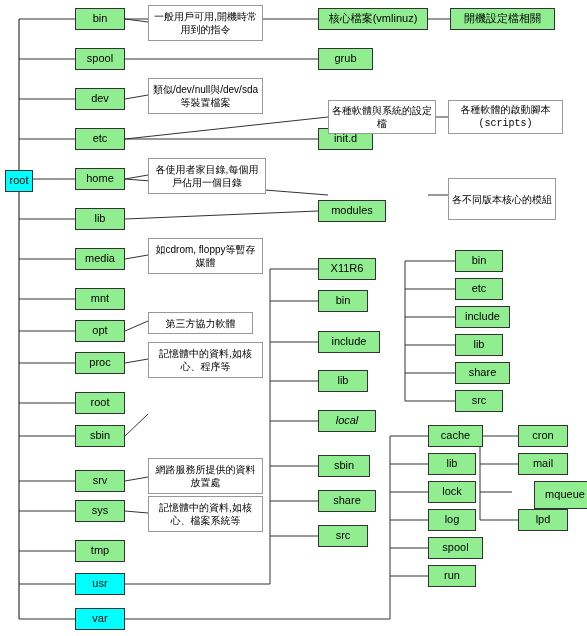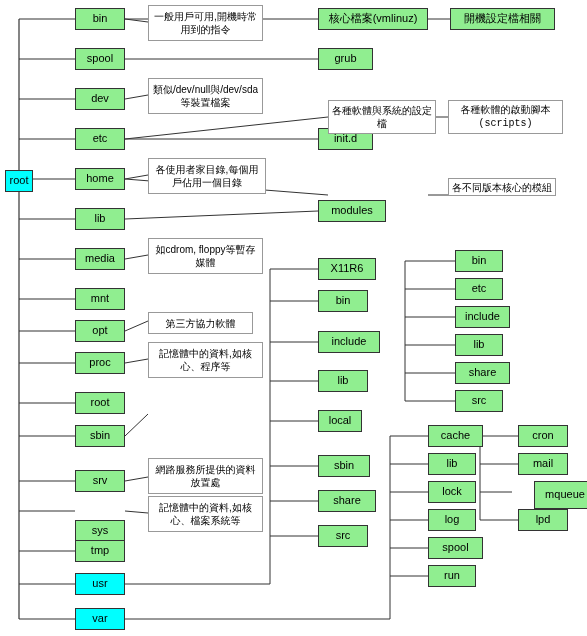--- a/index.html
+++ b/index.html
@@ -188,21 +188,21 @@
     </div>
   <div class="node" style="left:75px;top:392px;width:50px;height:22px;">
       <span>root</span>
     </div>
   <div class="node" style="left:75px;top:425px;width:50px;height:22px;">
       <span>sbin</span>
     </div>
   <div class="node" style="left:75px;top:470px;width:50px;height:22px;">
       <span>srv</span>
     </div>
-  <div class="node" style="left:75px;top:500px;width:50px;height:22px;margin-top:20px;">
+  <div class="node" style="left:75px;top:500px;width:50px;height:22px;">
       <span>sys</span>
     </div>
   <div class="node" style="left:75px;top:540px;width:50px;height:22px;">
       <span>tmp</span>
     </div>
   <div class="node cyan" style="left:75px;top:573px;width:50px;height:22px;">
       <span>usr</span>
     </div>
   <div class="node cyan" style="left:75px;top:608px;width:50px;height:22px;">
       <span>var</span>
@@ -229,35 +229,35 @@
 
   <div class="node" style="left:318px;top:128px;width:55px;height:22px;">
       <span>init.d</span>
     </div>
   <div class="label-box" style="left:328px;top:100px;width:108px;height:34px;font-size:10px;">各種軟體與系統的設定檔</div>
   <div class="label-box" style="left:448px;top:100px;width:115px;height:34px;font-size:10px;font-family:Liberation Mono, monospace;">各種軟體的啟動腳本(scripts)</div>
 
   <div class="node" style="left:318px;top:200px;width:68px;height:22px;">
       <span>modules</span>
     </div>
-  <div class="label-box" style="left:448px;top:178px;width:108px;height:18px;font-size:10px;">各不同版本核心的模組</div>
+  <div class="label-box" style="left:448px;top:178px;width:108px;height:42px;font-size:10px;">各不同版本核心的模組</div>
 
   <div class="node" style="left:318px;top:258px;width:58px;height:22px;">
       <span>X11R6</span>
     </div>
   <div class="node" style="left:318px;top:290px;width:50px;height:22px;">
       <span>bin</span>
     </div>
   <div class="node" style="left:318px;top:331px;width:62px;height:22px;">
       <span>include</span>
     </div>
   <div class="node" style="left:318px;top:370px;width:50px;height:22px;">
       <span>lib</span>
     </div>
-  <div class="node" style="left:318px;top:410px;width:44px;height:22px;">
+  <div class="node" style="left:318px;top:410px;width:58px;height:22px;font-style:italic;">
       <span>local</span>
     </div>
   <div class="node" style="left:318px;top:455px;width:52px;height:22px;">
       <span>sbin</span>
     </div>
   <div class="node" style="left:318px;top:490px;width:58px;height:22px;">
       <span>share</span>
     </div>
   <div class="node" style="left:318px;top:525px;width:50px;height:22px;">
       <span>src</span>

